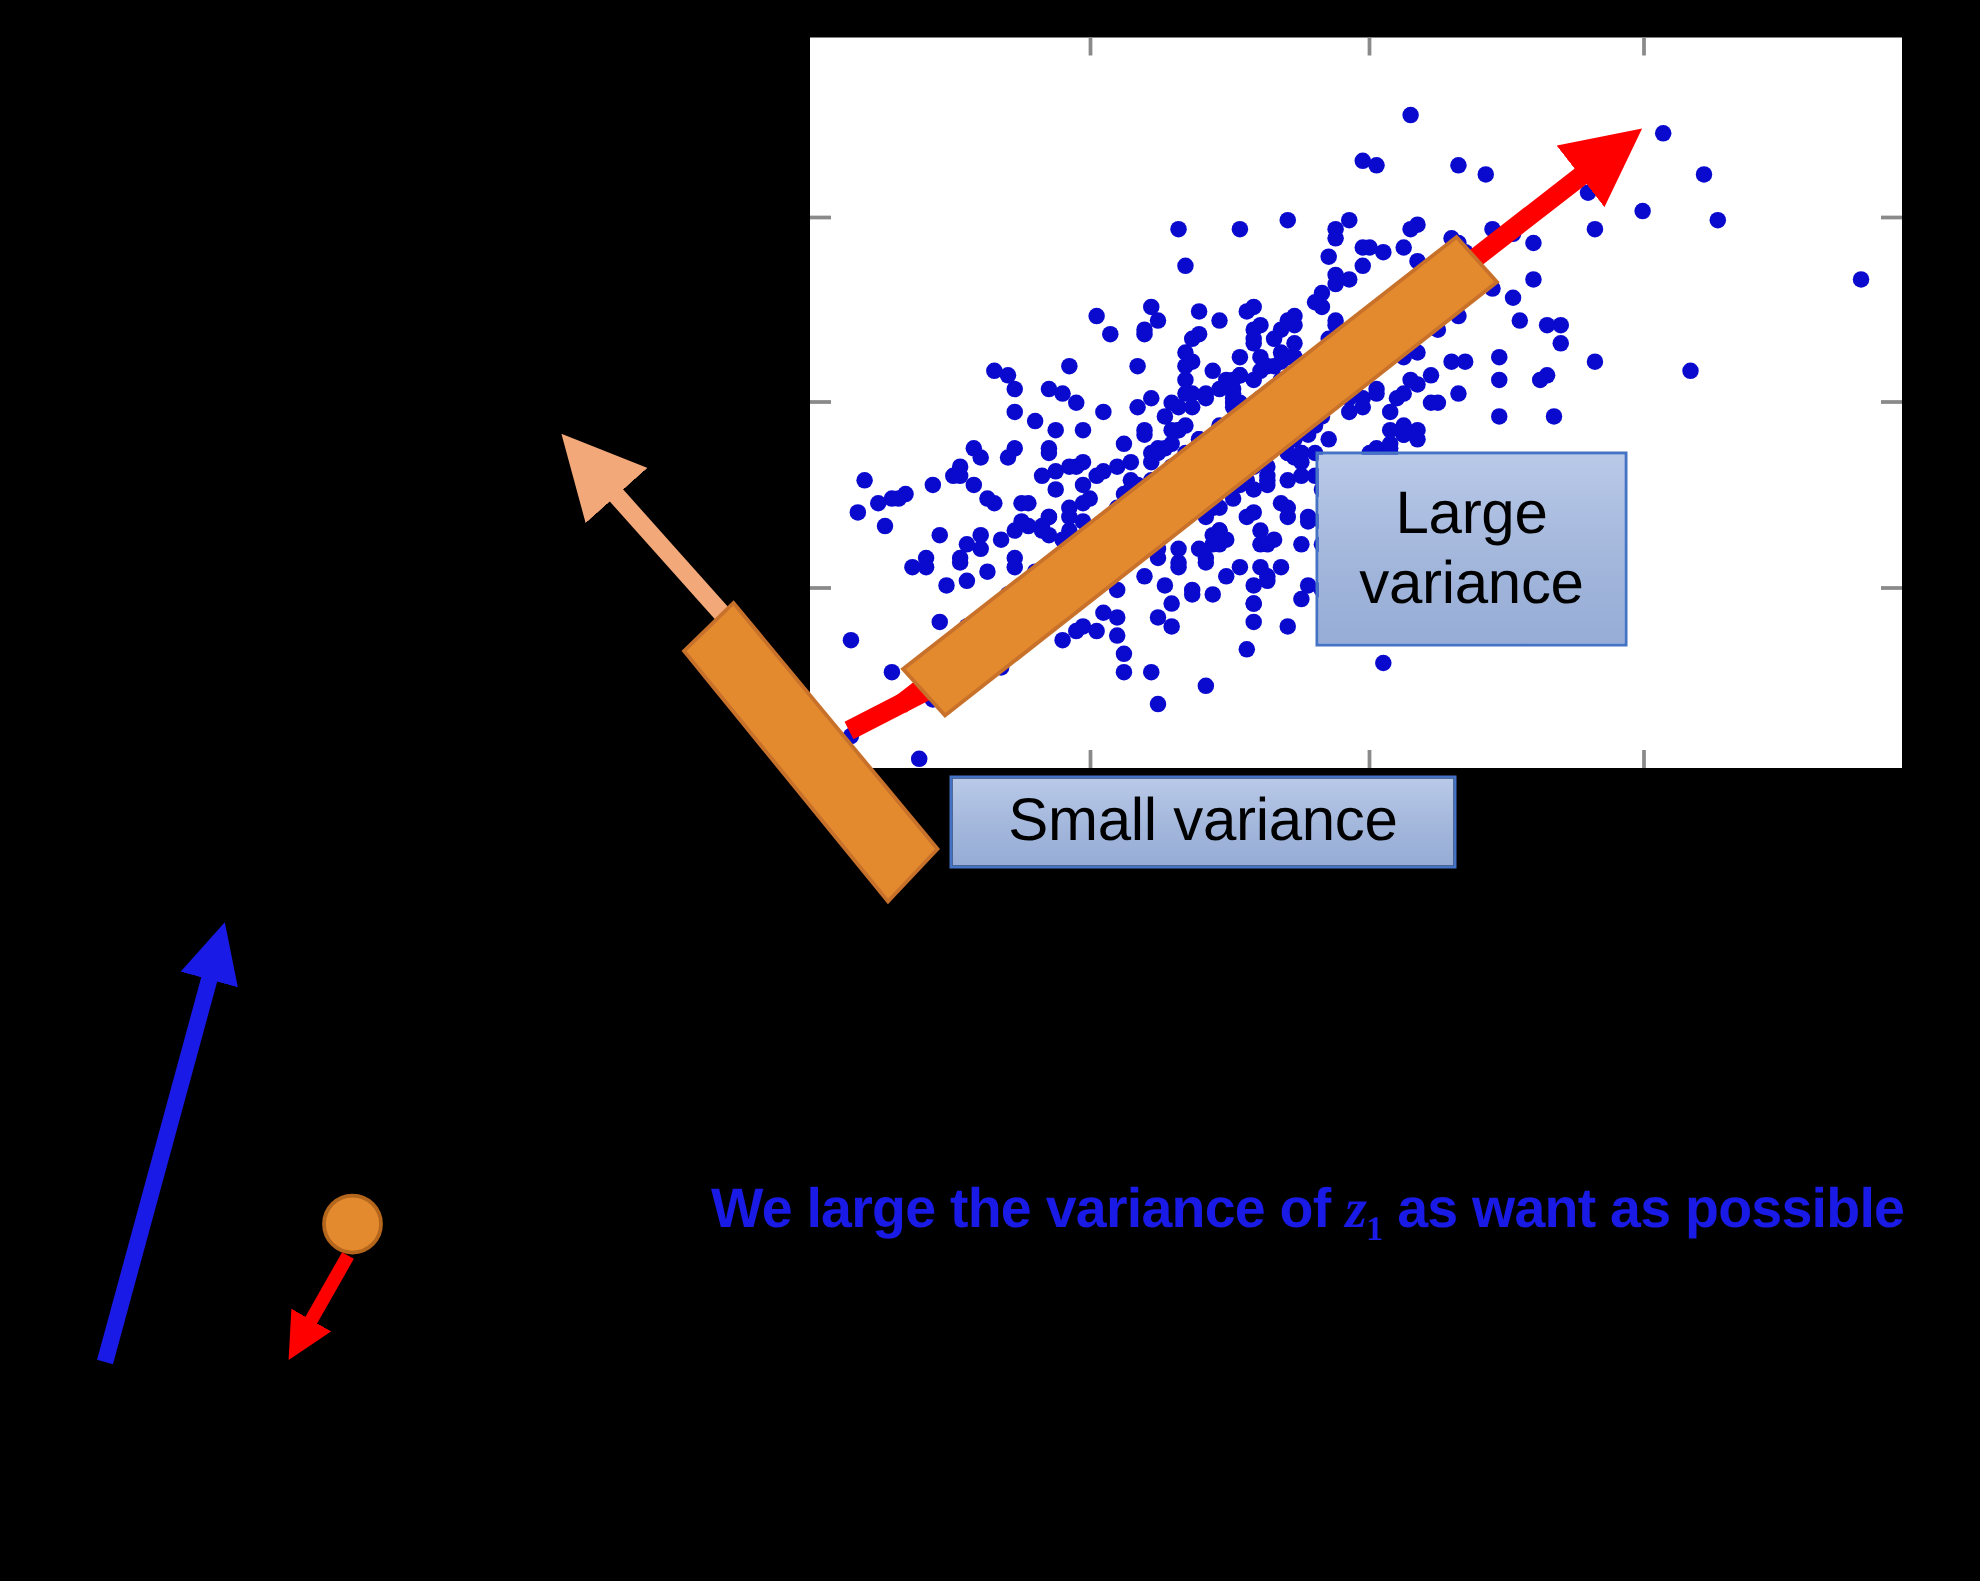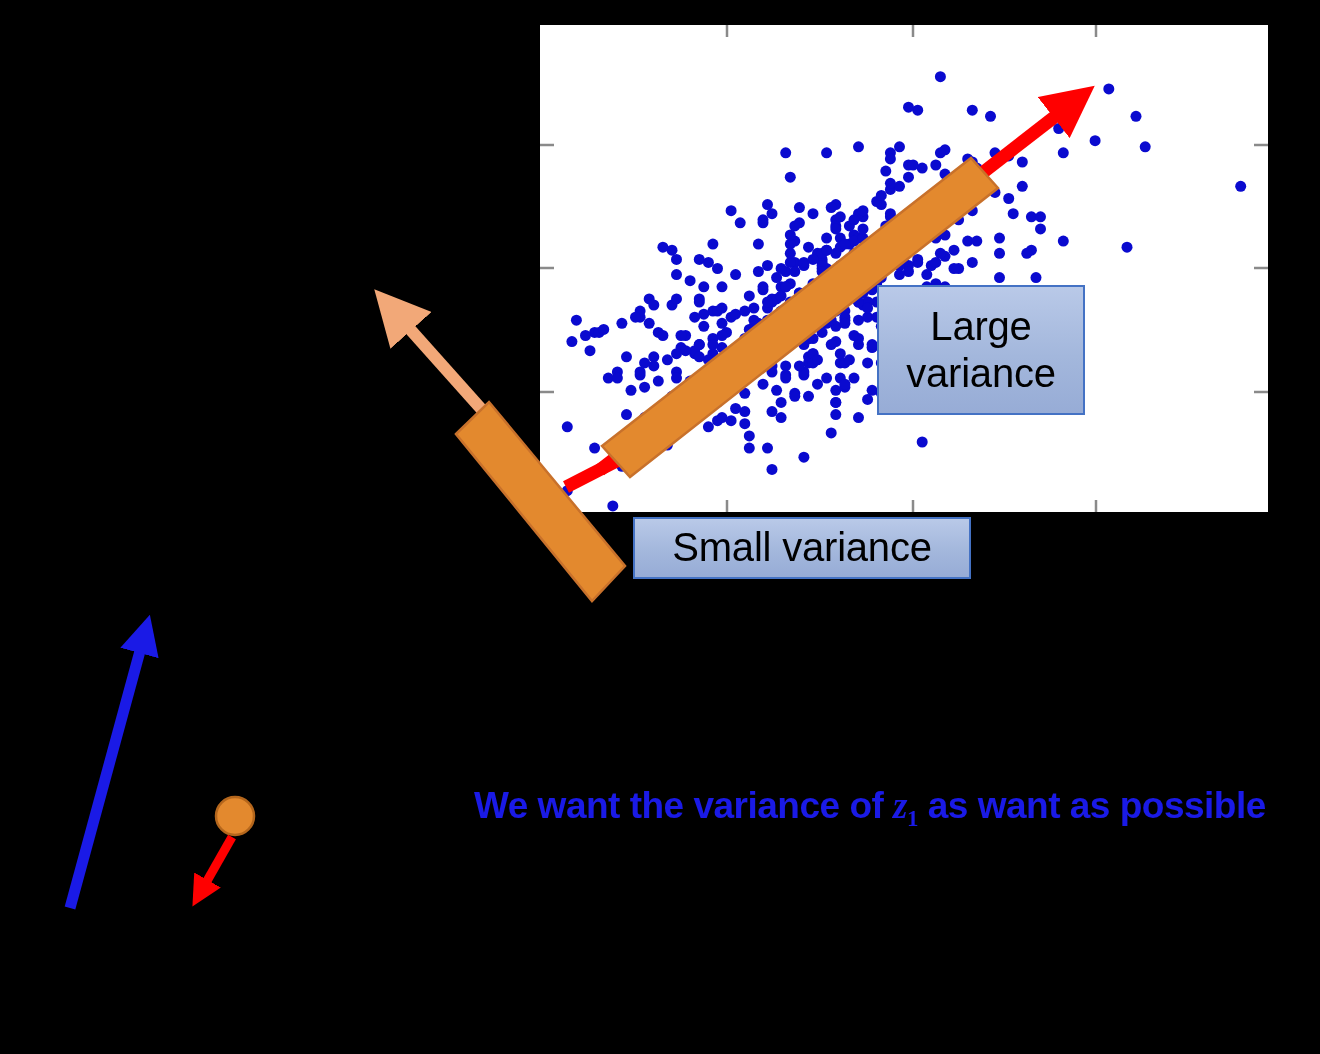--- a/index.html
+++ b/index.html
@@ -37,21 +37,21 @@
     font-family: "Liberation Sans", sans-serif;
     display: flex;
     align-items: center;
     justify-content: center;
     text-align: center;
     line-height: 1.18;
     letter-spacing: -0.2px;
   }
   #callout-large {
     left: 877px;
-    top: 285px;
+    top: 301px;
     width: 208px;
     height: 130px;
     font-size: 40px;
   }
   #callout-small {
     left: 633px;
     top: 517px;
     width: 338px;
     height: 62px;
     font-size: 40px;
@@ -618,16 +618,16 @@
   <div class="callout" id="callout-large">
     <span class="callout-text">Large
 variance</span>
   </div>
 
   <div class="callout" id="callout-small">
     <span class="callout-text">Small variance</span>
   </div>
 
   <div id="caption">
-    <span>We want the variance of </span><span class="zvar">z</span><span class="zsub">1</span><span> as want as possible</span>
+    <span>We large the variance of </span><span class="zvar">z</span><span class="zsub">1</span><span> as want as possible</span>
   </div>
 
 </div>
 
 </body></html>

